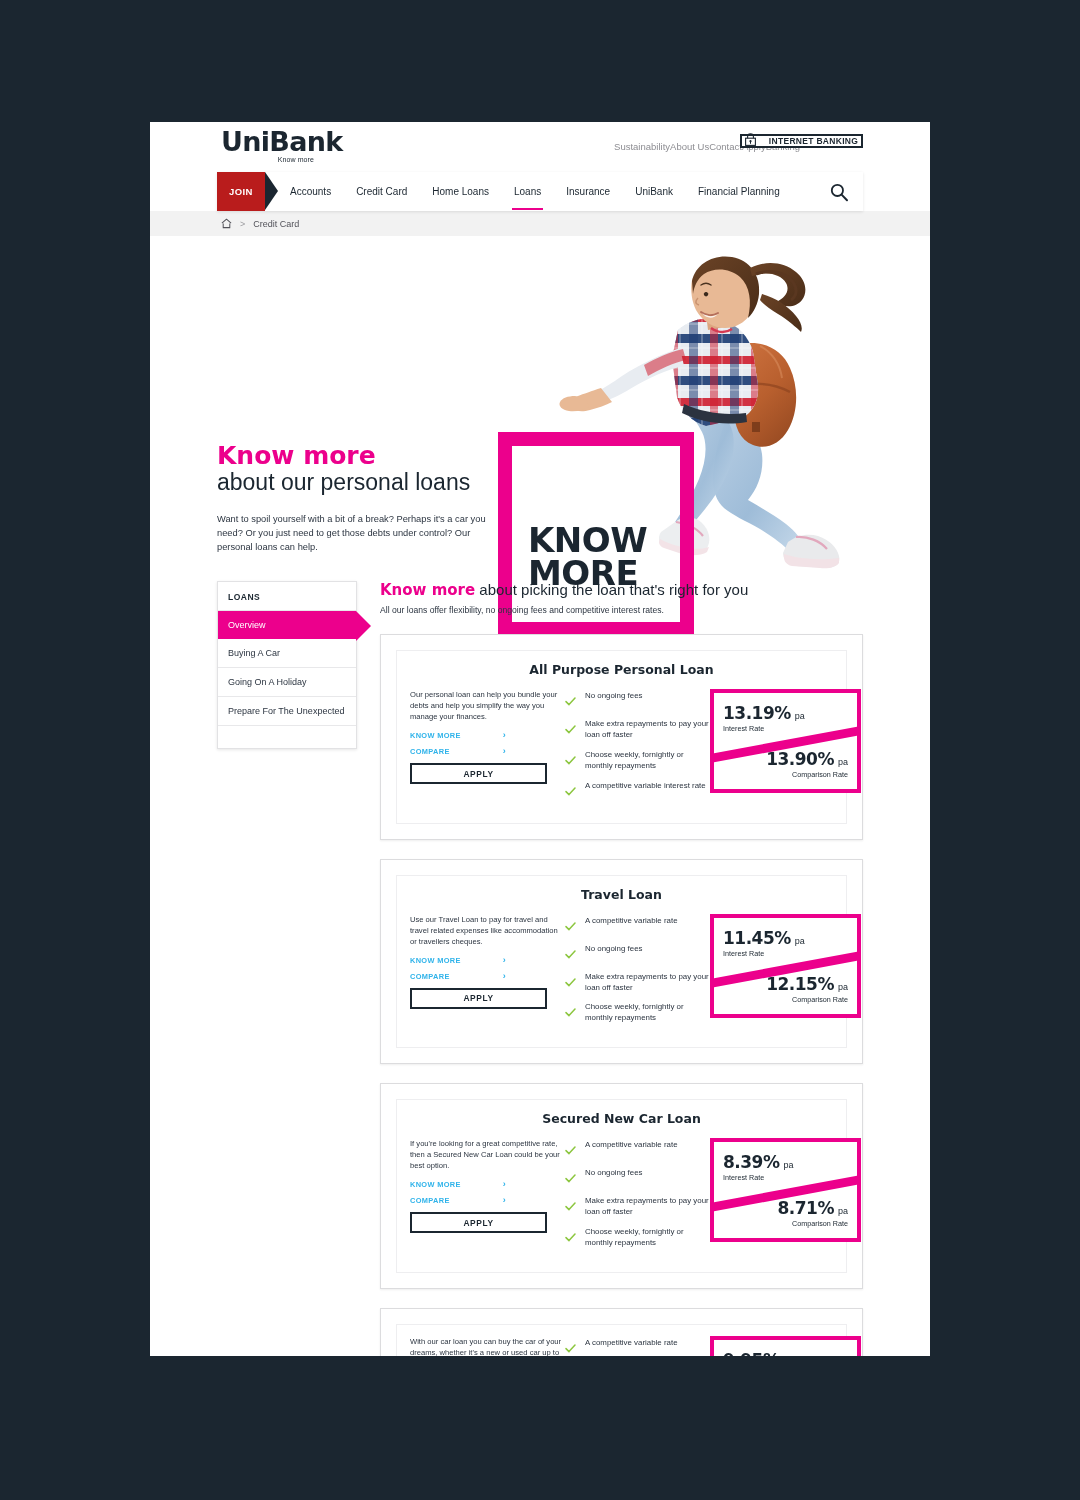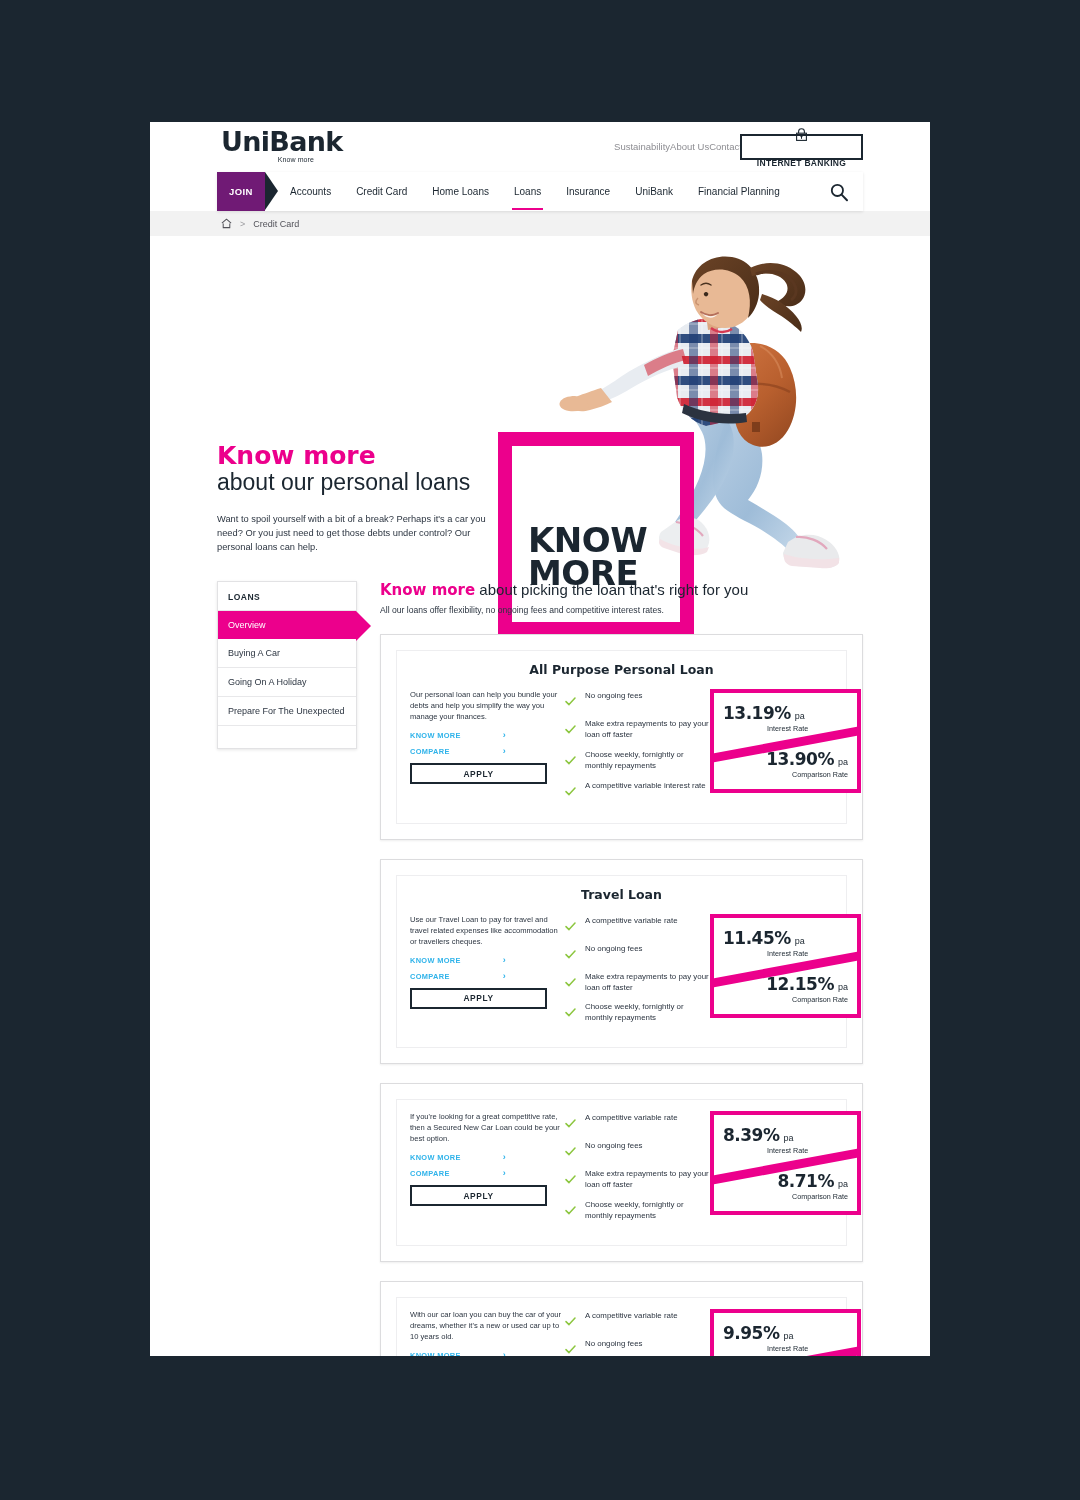--- a/index.html
+++ b/index.html
@@ -61,29 +61,28 @@
     font-size: 9.5px;
     color: #8d8d92;
     text-decoration: none;
     white-space: nowrap;
   }
   .ib-btn {
     position: absolute;
     right: 67px;
     top: 12px;
     width: 123px;
-    height: 26px;
+    height: 14px;
     border: 2.5px solid #1b2630;
     background: #fff;
     display: flex;
     align-items: center;
     justify-content: center;
     gap: 13px;
     cursor: pointer;
-    flex-direction: column;
   }
   .ib-btn .lbl {
     font-size: 8.5px;
     font-weight: bold;
     color: #1b2630;
     letter-spacing: 0.3px;
   }
 
   
   .mainnav-wrap {
@@ -92,21 +91,21 @@
     background: #ffffff;
     margin-left: 67px;
     margin-right: 67px;
     box-shadow: 0 1px 3px rgba(0,0,0,.10);
   }
   .join-tab {
     position: absolute;
     left: 0; top: 0;
     width: 48px;
     height: 39px;
-    background: #701a75;
+    background: #b91c1c;
     display: flex;
     align-items: center;
     justify-content: center;
     cursor: pointer;
   }
   .join-tab span {
     font-size: 9.5px;
     font-weight: bold;
     color: #ffffff;
     letter-spacing: 0.4px;
@@ -398,21 +397,20 @@
   .r-pa {
     font-size: 9px;
     color: #1b2630;
     margin-left: 4px;
     letter-spacing: 0;
   }
   .r-lbl {
     font-size: 7.2px;
     color: #1b2630;
     margin-top: 2px;
-    margin-left: 44px;
   }
   .r-row { display: flex; align-items: baseline; }
   .r-bot .r-row { justify-content: flex-end; }
 </style>
 </head>
 <body>
 
 <div id="page">
 
   <div class="header">
@@ -768,20 +766,21 @@
                   <div class="r-lbl">Comparison Rate</div>
                 </div>
               </div>
             </div>
           </div>
         </div>
       </div>
 
       <div class="card">
         <div class="card-inner">
+          <div class="card-title">Secured New Car Loan</div>
           <div class="card-cols">
             <div class="col-left">
               <div class="desc">If you're looking for a great competitive rate, then a Secured New Car Loan could be your best option.</div>
               <div class="links">
                 <div class="lnk">
                   <span>KNOW MORE</span>
                   <span class="chev">›</span>
                 </div>
                 <div class="lnk">
                   <span>COMPARE</span>

